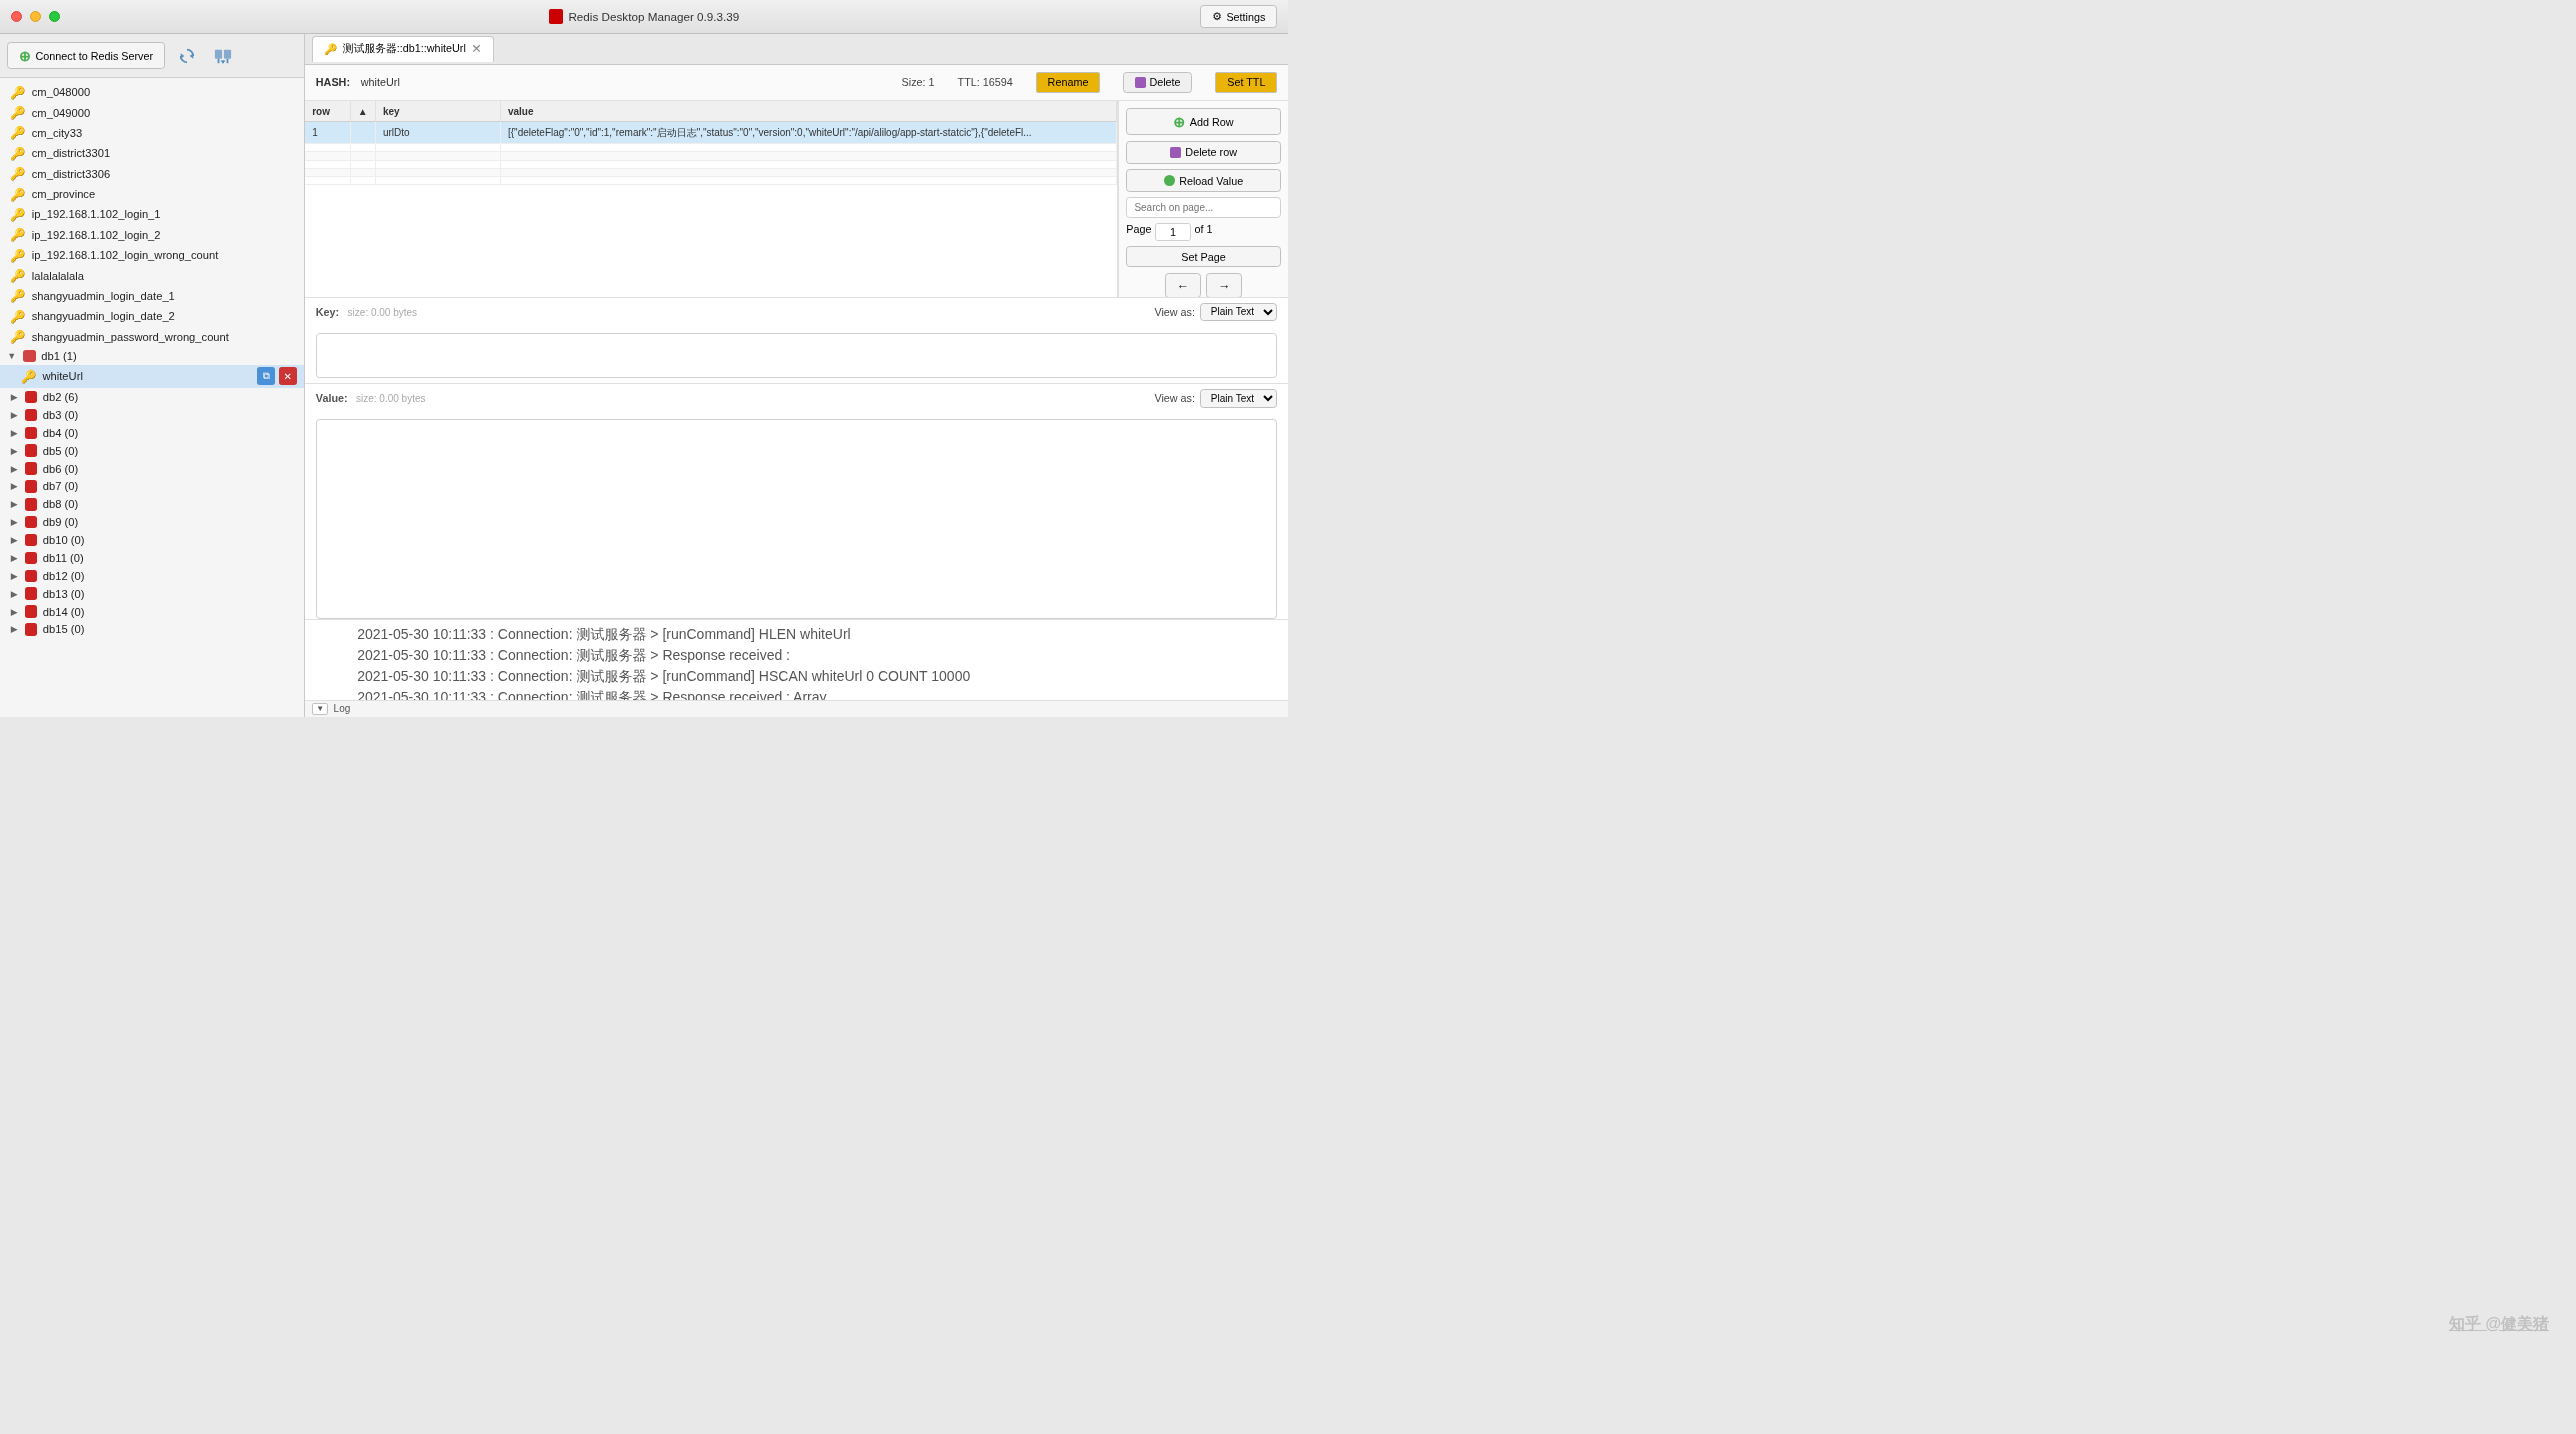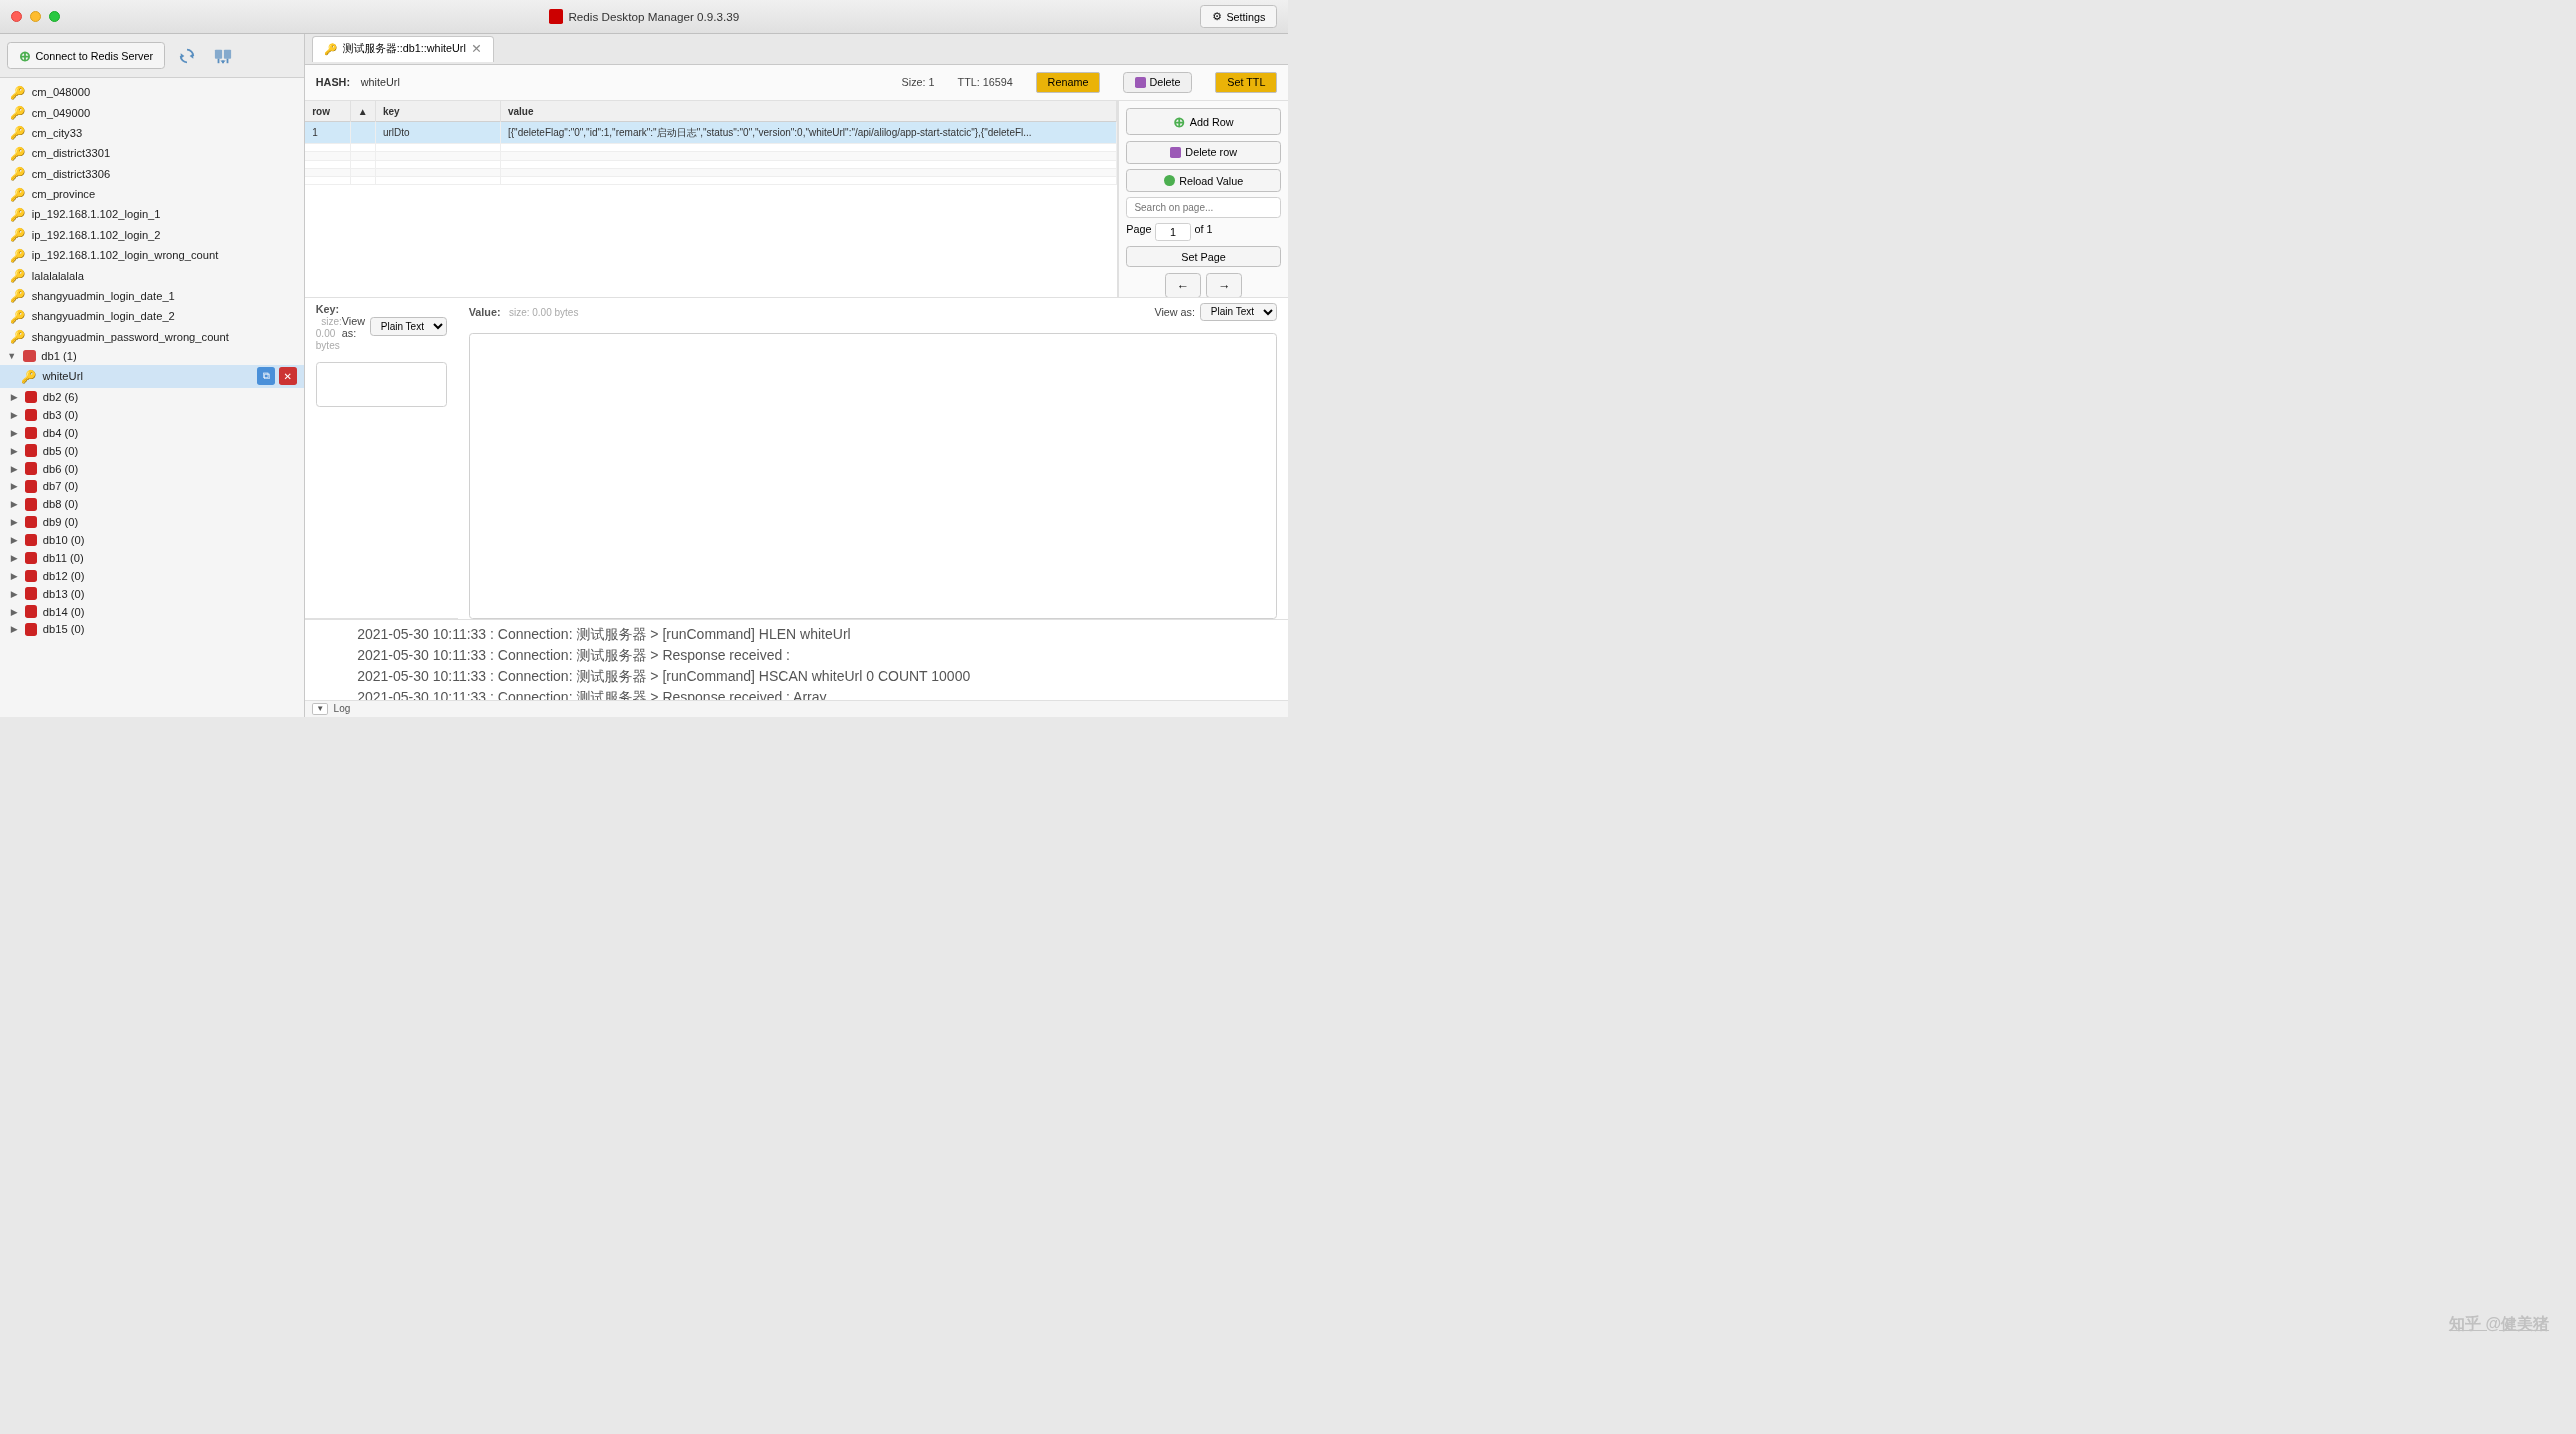--- a/index.html
+++ b/index.html
@@ -493,20 +493,21 @@
       color: #999;
       font-size: 16px;
       font-weight: bold;
       pointer-events: none;
       opacity: 0.5;
       text-decoration: underline;
     }
 
     .kv-main {
       display: flex;
+      flex-direction: column;
       flex: 1;
       overflow: hidden;
     }
     .kv-key-section {
       flex: 0 0 72px;
       border-bottom: 0.9px solid #e0e0e0;
       display: flex;
       flex-direction: column;
     }
     .kv-value-section {

